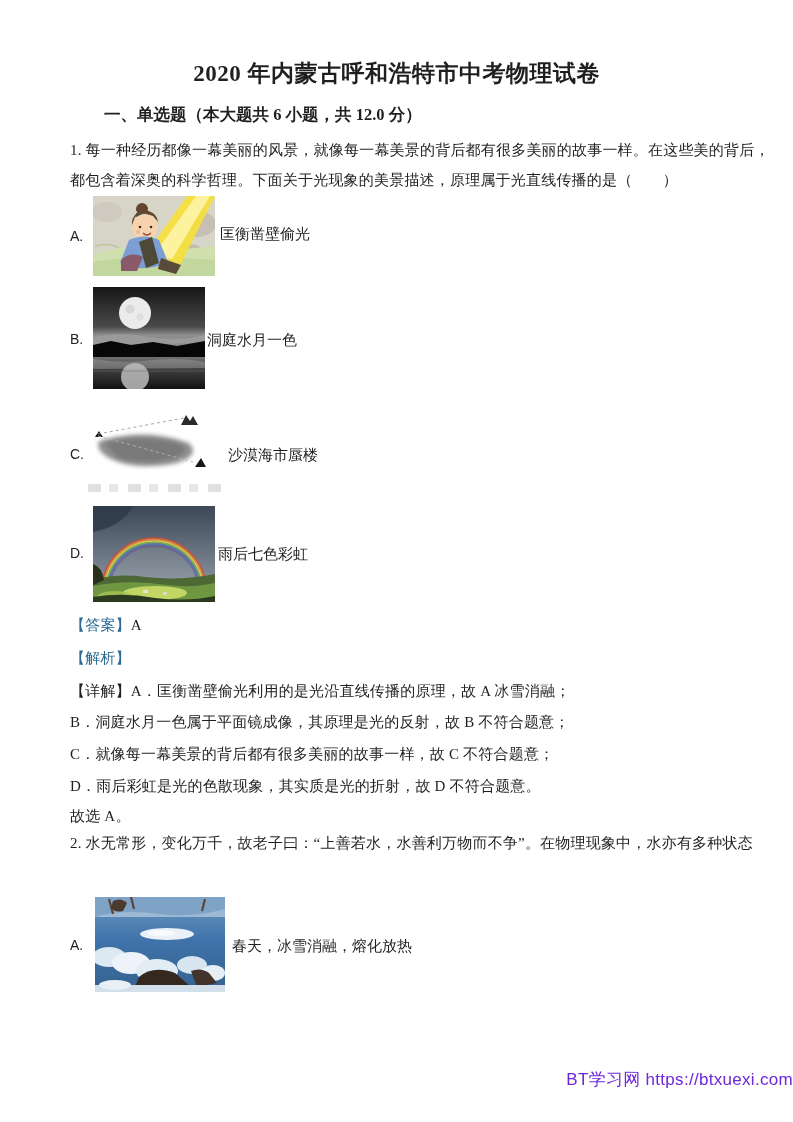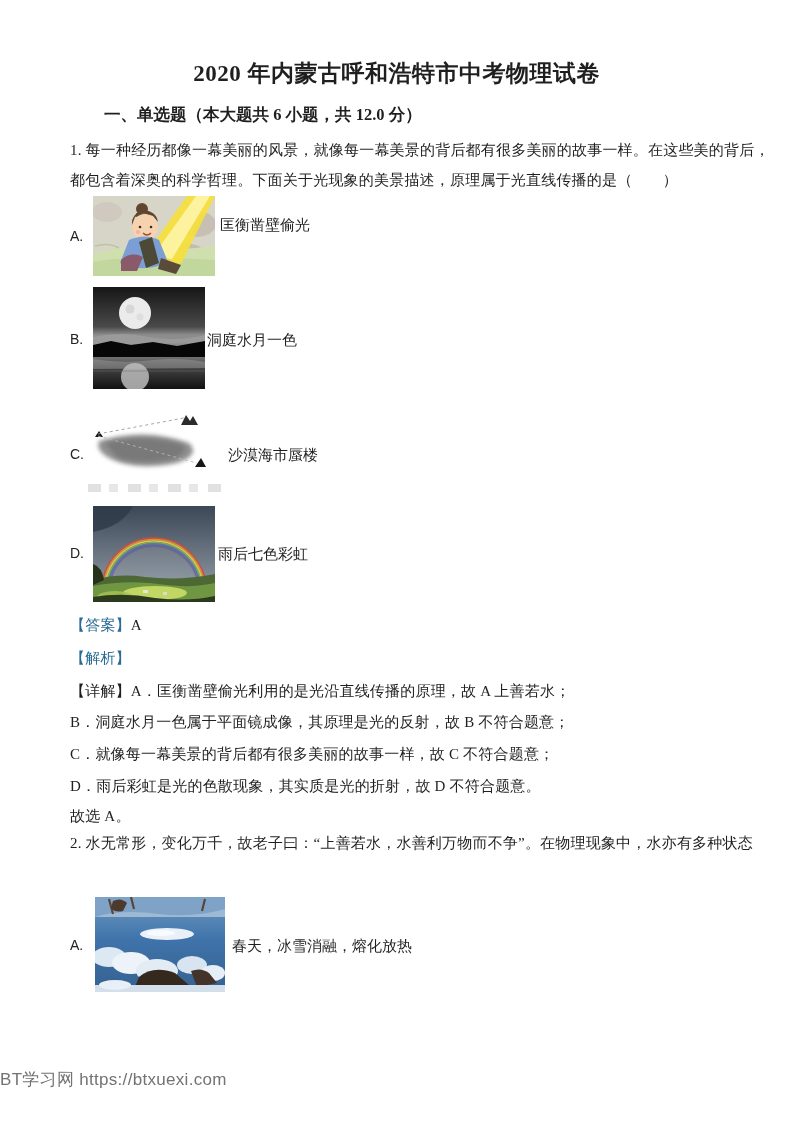--- a/index.html
+++ b/index.html
@@ -30,23 +30,23 @@
   .pic { position:absolute; line-height:0; }
   .pic svg { display:block; }
   .blue { color:#2b6b93; }
   .artifact {
     position:absolute; left:88px; top:484px; width:138px; height:8px; opacity:0.55;
     background:repeating-linear-gradient(90deg,#c9c9c9 0 13px,transparent 13px 21px,
       #d4d4d4 21px 30px,transparent 30px 40px);
     filter:blur(0.5px);
   }
   .footer {
-    position:absolute; top:1068px; left:0; width:100%; text-align:left;
+    position:absolute; top:1068px; left:0; width:100%; text-align:right;
     font-family:"Liberation Sans","DejaVu Sans",sans-serif; font-size:17px;
-    color:#737373; letter-spacing:0.3px;
+    color:#6d28d9; letter-spacing:0.3px;
   }
 </style>
 </head>
 <body>
 
 <div class="page">
 
   <h1 class="title">2020 年内蒙古呼和浩特市中考物理试卷</h1>
 
   <div class="heading">一、单选题（本大题共 6 小题，共 12.0 分）</div>
@@ -74,21 +74,21 @@
       <circle cx="58" cy="31" r="1.3" fill="#3a2b1e"></circle>
       <circle cx="45" cy="36" r="2" fill="#f0a9a0" opacity="0.8"></circle>
       <path d="M50,37 q4,4 8,0" stroke="#9c4a33" stroke-width="1.2" fill="none"></path>
       <path d="M36,44 q16,-7 30,0 l9,22 q-24,12 -48,1 z" fill="#7b9fd4"></path>
       <path d="M50,44 l4,20" stroke="#5d7fb4" stroke-width="1.5" fill="none"></path>
       <path d="M46,46 l13,-5 7,26 -13,5 z" fill="#4c4a37"></path>
       <path d="M28,64 q10,-9 22,-3 l-6,14 -16,0 z" fill="#8a5a6b"></path>
       <path d="M68,62 l20,7 -5,9 -18,-5 z" fill="#5a4a3a"></path>
     </svg>
   </div>
-  <span class="opt-caption" style="left:220px; top:216px">匡衡凿壁偷光</span>
+  <span class="opt-caption" style="left:220px; top:225px">匡衡凿壁偷光</span>
 
   <span class="opt-label" style="left:70px; top:331px">B.</span>
   <div class="pic" style="left:93px; top:287px">
     <svg width="112" height="102" viewBox="0 0 112 102">
       <defs>
         <linearGradient id="skyB" x1="0" y1="0" x2="0" y2="1">
           <stop offset="0" stop-color="#161616"></stop>
           <stop offset="0.62" stop-color="#4a4a4a"></stop>
           <stop offset="0.75" stop-color="#8d8d8d"></stop>
         </linearGradient>
@@ -162,21 +162,21 @@
       <rect x="70" y="86" width="4" height="3" fill="#ded9c8"></rect>
       <path d="M0,91 Q30,86 62,92 Q95,96 122,90 L122,96 L0,96 Z" fill="#2b3a1f"></path>
       <path d="M0,58 q9,3 11,16 l-11,5 z" fill="#263219"></path>
     </svg>
   </div>
   <span class="opt-caption" style="left:218px; top:545px">雨后七色彩虹</span>
 
   <p class="bodyline" style="top:615px"><span class="blue">【答案】</span><span>A</span></p>
   <p class="bodyline" style="top:648px"><span class="blue">【解析】</span></p>
 
-  <p class="bodyline" style="top:681px">【详解】A．匡衡凿壁偷光利用的是光沿直线传播的原理，故 A 上善若水；</p>
+  <p class="bodyline" style="top:681px">【详解】A．匡衡凿壁偷光利用的是光沿直线传播的原理，故 A 冰雪消融；</p>
   <p class="bodyline" style="top:712px">B．洞庭水月一色属于平面镜成像，其原理是光的反射，故 B 不符合题意；</p>
   <p class="bodyline" style="top:744px">C．就像每一幕美景的背后都有很多美丽的故事一样，故 C 不符合题意；</p>
   <p class="bodyline" style="top:776px">D．雨后彩虹是光的色散现象，其实质是光的折射，故 D 不符合题意。</p>
   <p class="bodyline" style="top:806px">故选 A。</p>
 
   <p class="bodyline" style="top:833px">2. 水无常形，变化万千，故老子曰：“上善若水，水善利万物而不争”。在物理现象中，水亦有多种状态</p>
 
   <span class="opt-label" style="left:70px; top:937px">A.</span>
   <div class="pic" style="left:95px; top:897px">
     <svg width="130" height="95" viewBox="0 0 130 95">

